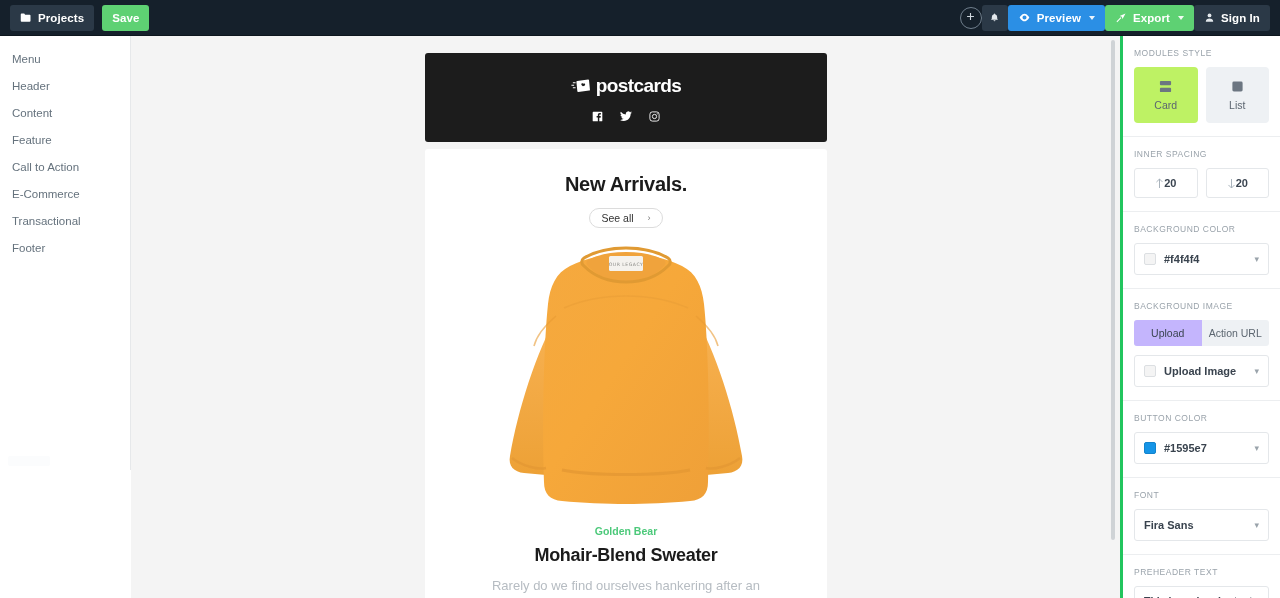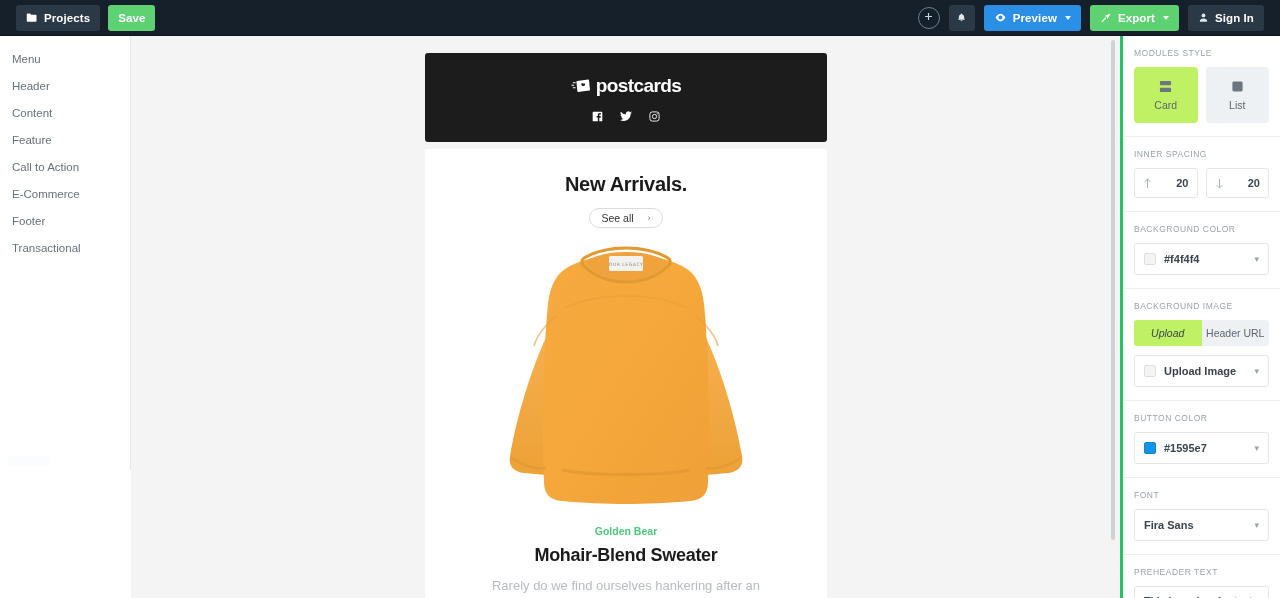--- a/index.html
+++ b/index.html
@@ -9,25 +9,25 @@
     font-family: "Liberation Sans", sans-serif;
     background: #ffffff;
   }
 
   
   #topbar {
     position: absolute; left: 0; top: 0;
     width: 1280px; height: 36px;
     background: #15202b;
     display: flex; align-items: center;
-    padding: 0 16px;
+    padding: 0 10px;
     border-bottom: 1px solid #0d161e;
   }
   .tb-left { display: flex; align-items: center; gap: 8px; }
-  .tb-right { margin-left: auto; display: flex; align-items: center; gap: 9px; }
+  .tb-right { margin-left: auto; display: flex; align-items: center; gap: 0; }
 
   .btn {
     display: inline-flex; align-items: center; gap: 6px;
     height: 26px; padding: 0 10px;
     border-radius: 3px;
     font-size: 11.5px; font-weight: bold;
     color: #ffffff; cursor: pointer;
     border: none; white-space: nowrap;
     letter-spacing: .1px;
   }
@@ -180,21 +180,21 @@
     cursor: pointer;
   }
   .style-card.active { background: #bef264; }
   .sc-icon-card, .sc-icon-list { display: block; }
 
   .spacing-row { display: flex; gap: 8px; }
   .spin {
     flex: 1; height: 30px;
     border: 1px solid #e4e7ea; border-radius: 3px;
     display: flex; align-items: center;
-    padding: 0 8px;
+    padding: 0 20px;
     background: #fff;
   }
   .spin .arr { color: #a8b2bb; font-size: 11px; }
   .spin .val {
     margin-left: auto; font-size: 11px;
     font-weight: bold; color: #3a4450;
   }
 
   .field {
     height: 32px;
@@ -216,21 +216,21 @@
 
   .seg {
     display: flex; border-radius: 3px; overflow: hidden;
     background: #eef1f4; margin-bottom: 9px;
   }
   .seg-btn {
     flex: 1; height: 26px; line-height: 26px;
     text-align: center; font-size: 10.5px;
     color: #5c6670; cursor: pointer;
   }
-  .seg-btn.active { background: #bef264; color: #3a4450; font-style: italic; }
+  .seg-btn.active { background: #c4b5fd; color: #3a4450; }
 
   .preheader-box {
     border: 1px solid #e4e7ea; border-radius: 3px;
     background: #fff;
     padding: 7px 9px;
     font-size: 10.5px; line-height: 15px;
     font-weight: bold; color: #39434e;
     cursor: text;
   }
   .corner-ghost {
@@ -304,22 +304,22 @@
   </div>
 </div>
 
 <div id="sidebar">
   <div class="side-item"><span>Menu</span></div>
   <div class="side-item"><span>Header</span></div>
   <div class="side-item"><span>Content</span></div>
   <div class="side-item"><span>Feature</span></div>
   <div class="side-item"><span>Call to Action</span></div>
   <div class="side-item"><span>E-Commerce</span></div>
+  <div class="side-item"><span>Transactional</span></div>
   <div class="side-item"><span>Footer</span></div>
-  <div class="side-item"><span>Transactional</span></div>
   <div class="corner-ghost"></div>
 </div>
 
 <div id="canvas">
 
   <div id="email">
 
     <div class="email-header">
       <div class="pc-logo">
         <span class="ico">
@@ -458,21 +458,21 @@
       <span class="swatch" style="background:#f4f4f4"></span>
       <span class="txt">#f4f4f4</span>
       <span class="chev-d">▾</span>
     </div>
   </div>
 
   <div class="rp-sec">
     <div class="rp-label">BACKGROUND IMAGE</div>
     <div class="seg">
       <div class="seg-btn active">Upload</div>
-      <div class="seg-btn">Header URL</div>
+      <div class="seg-btn">Action URL</div>
     </div>
     <div class="field">
       <span class="swatch" style="background:#f4f4f4"></span>
       <span class="txt">Upload Image</span>
       <span class="chev-d">▾</span>
     </div>
   </div>
 
   <div class="rp-sec">
     <div class="rp-label">BUTTON COLOR</div>

